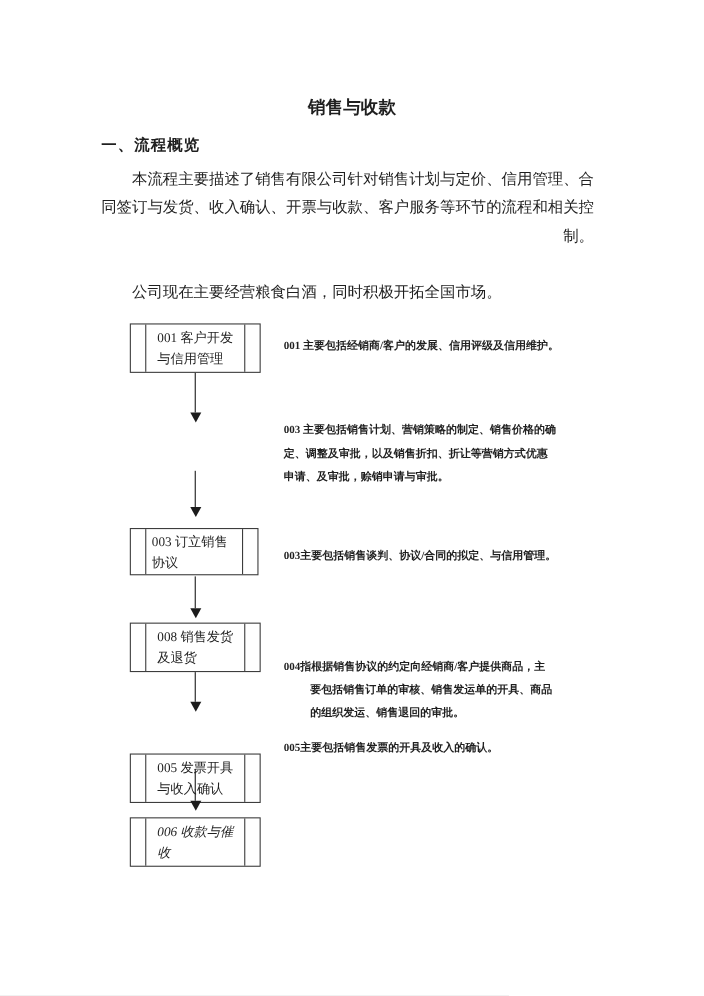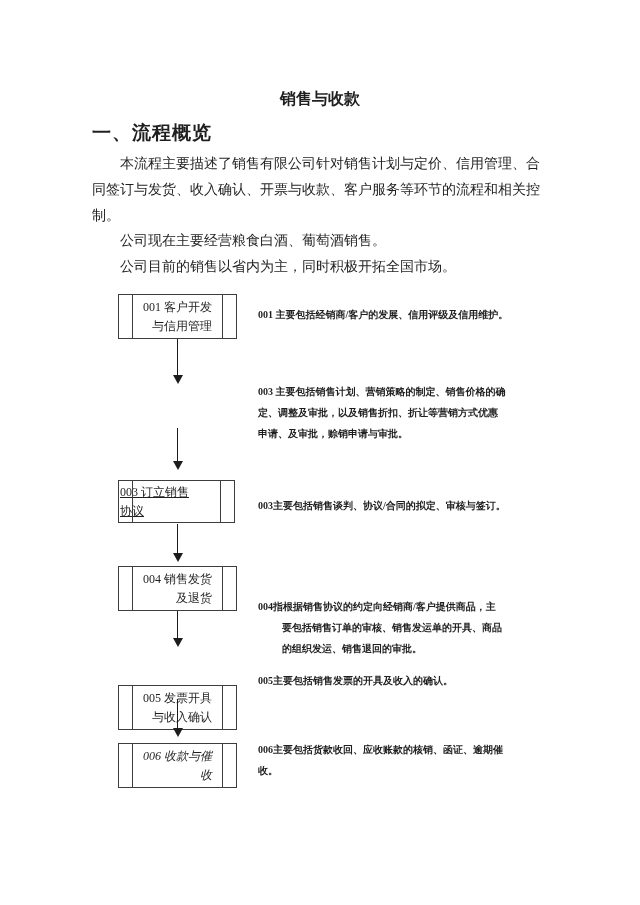--- a/index.html
+++ b/index.html
@@ -11,48 +11,49 @@
     font-family:"Liberation Serif","DejaVu Serif",serif;
     color:#1f1f1f;
     overflow:hidden;
   }
   .doc-title{
     position:absolute;top:88px;left:0;width:640px;
     text-align:center;font-size:16px;font-weight:bold;line-height:22px;
   }
   .section-heading{
     position:absolute;top:122px;left:92px;
-    font-size:19px;font-weight:bold;line-height:22px;
+    font-size:14px;font-weight:bold;line-height:22px;
     letter-spacing:1px;
   }
   .para{
     position:absolute;left:92px;
     font-size:14px;line-height:26px;
     white-space:pre;
+    text-align:right;
   }
   .para-1{top:151px;text-indent:2em;}
   .para-2{top:228px;text-indent:2em;}
   .para-3{top:254px;text-indent:2em;}
 
   
   .flow-box{
     position:absolute;left:118px;width:117px;height:43px;
     border:1px solid #3d3d3d;background:#ffffff;
     display:flex;align-items:center;justify-content:center;
-    font-size:12px;line-height:19px;text-align:right;
+    font-size:12px;line-height:19px;text-align:left;
     white-space:pre-line;
   }
   .flow-box::before,.flow-box::after{
     content:"";position:absolute;top:0;bottom:0;width:1px;background:#3d3d3d;
   }
   .flow-box::before{left:13px;}
   .flow-box::after{right:13px;}
   .box-1{top:294px;}
   .box-2{top:385px;}
-  .box-3{top:480px;justify-content:flex-start;text-align:left;padding-left:1px;box-sizing:border-box;text-decoration:underline;}
+  .box-3{top:480px;justify-content:flex-start;text-align:left;padding-left:19px;box-sizing:border-box;}
   .box-4{top:566px;}
   .box-5{top:685px;}
   .box-6{top:743px;font-style:italic;}
 
   
   .flow-arrow{position:absolute;left:172px;width:11px;display:flex;flex-direction:column;align-items:center;}
   .flow-arrow .shaft{width:1px;flex:1;background:#1c1c1c;}
   .flow-arrow .head{
     width:0;height:0;
     border-left:5px solid transparent;border-right:5px solid transparent;
@@ -82,28 +83,27 @@
 
 <div class="page">
 
   <div class="doc-title">销售与收款</div>
 
   <div class="section-heading">一、流程概览</div>
 
   <div class="para para-1">本流程主要描述了销售有限公司针对销售计划与定价、信用管理、合
 同签订与发货、收入确认、开票与收款、客户服务等环节的流程和相关控
 制。</div>
-  <div class="para para-2">公司现在主要经营粮食白酒、葡萄酒销售。</div>
-  <div class="para para-3">公司目前的销售以省内为主，同时积极开拓全国市场。</div>
+  <div class="para para-3">公司现在主要经营粮食白酒，同时积极开拓全国市场。</div>
 
   <div class="flow-box box-1">001 客户开发
 与信用管理</div>
   <div class="flow-box box-3">003 订立销售
 协议</div>
-  <div class="flow-box box-4">004 销售发货
+  <div class="flow-box box-4">008 销售发货
 及退货</div>
   <div class="flow-box box-5">005 发票开具
 与收入确认</div>
   <div class="flow-box box-6">006 收款与催
 收</div>
 
   <div class="flow-arrow arrow-1">
       <div class="shaft"></div>
       <div class="head"></div>
     </div>
@@ -121,21 +121,19 @@
     </div>
   <div class="flow-arrow arrow-5">
       <div class="shaft"></div>
       <div class="head"></div>
     </div>
 
   <div class="desc desc-1">001 主要包括经销商/客户的发展、信用评级及信用维护。</div>
   <div class="desc desc-2">003 主要包括销售计划、营销策略的制定、销售价格的确
 定、调整及审批，以及销售折扣、折让等营销方式优惠
 申请、及审批，赊销申请与审批。</div>
-  <div class="desc desc-3">003主要包括销售谈判、协议/合同的拟定、审核与签订。</div>
+  <div class="desc desc-3">003主要包括销售谈判、协议/合同的拟定、与信用管理。</div>
   <div class="desc desc-4">004指根据销售协议的约定向经销商/客户提供商品，主
 要包括销售订单的审核、销售发运单的开具、商品
 的组织发运、销售退回的审批。</div>
   <div class="desc desc-5">005主要包括销售发票的开具及收入的确认。</div>
-  <div class="desc desc-6">006主要包括货款收回、应收账款的核销、函证、逾期催
-收。</div>
 
 </div>
 
 </body></html>

